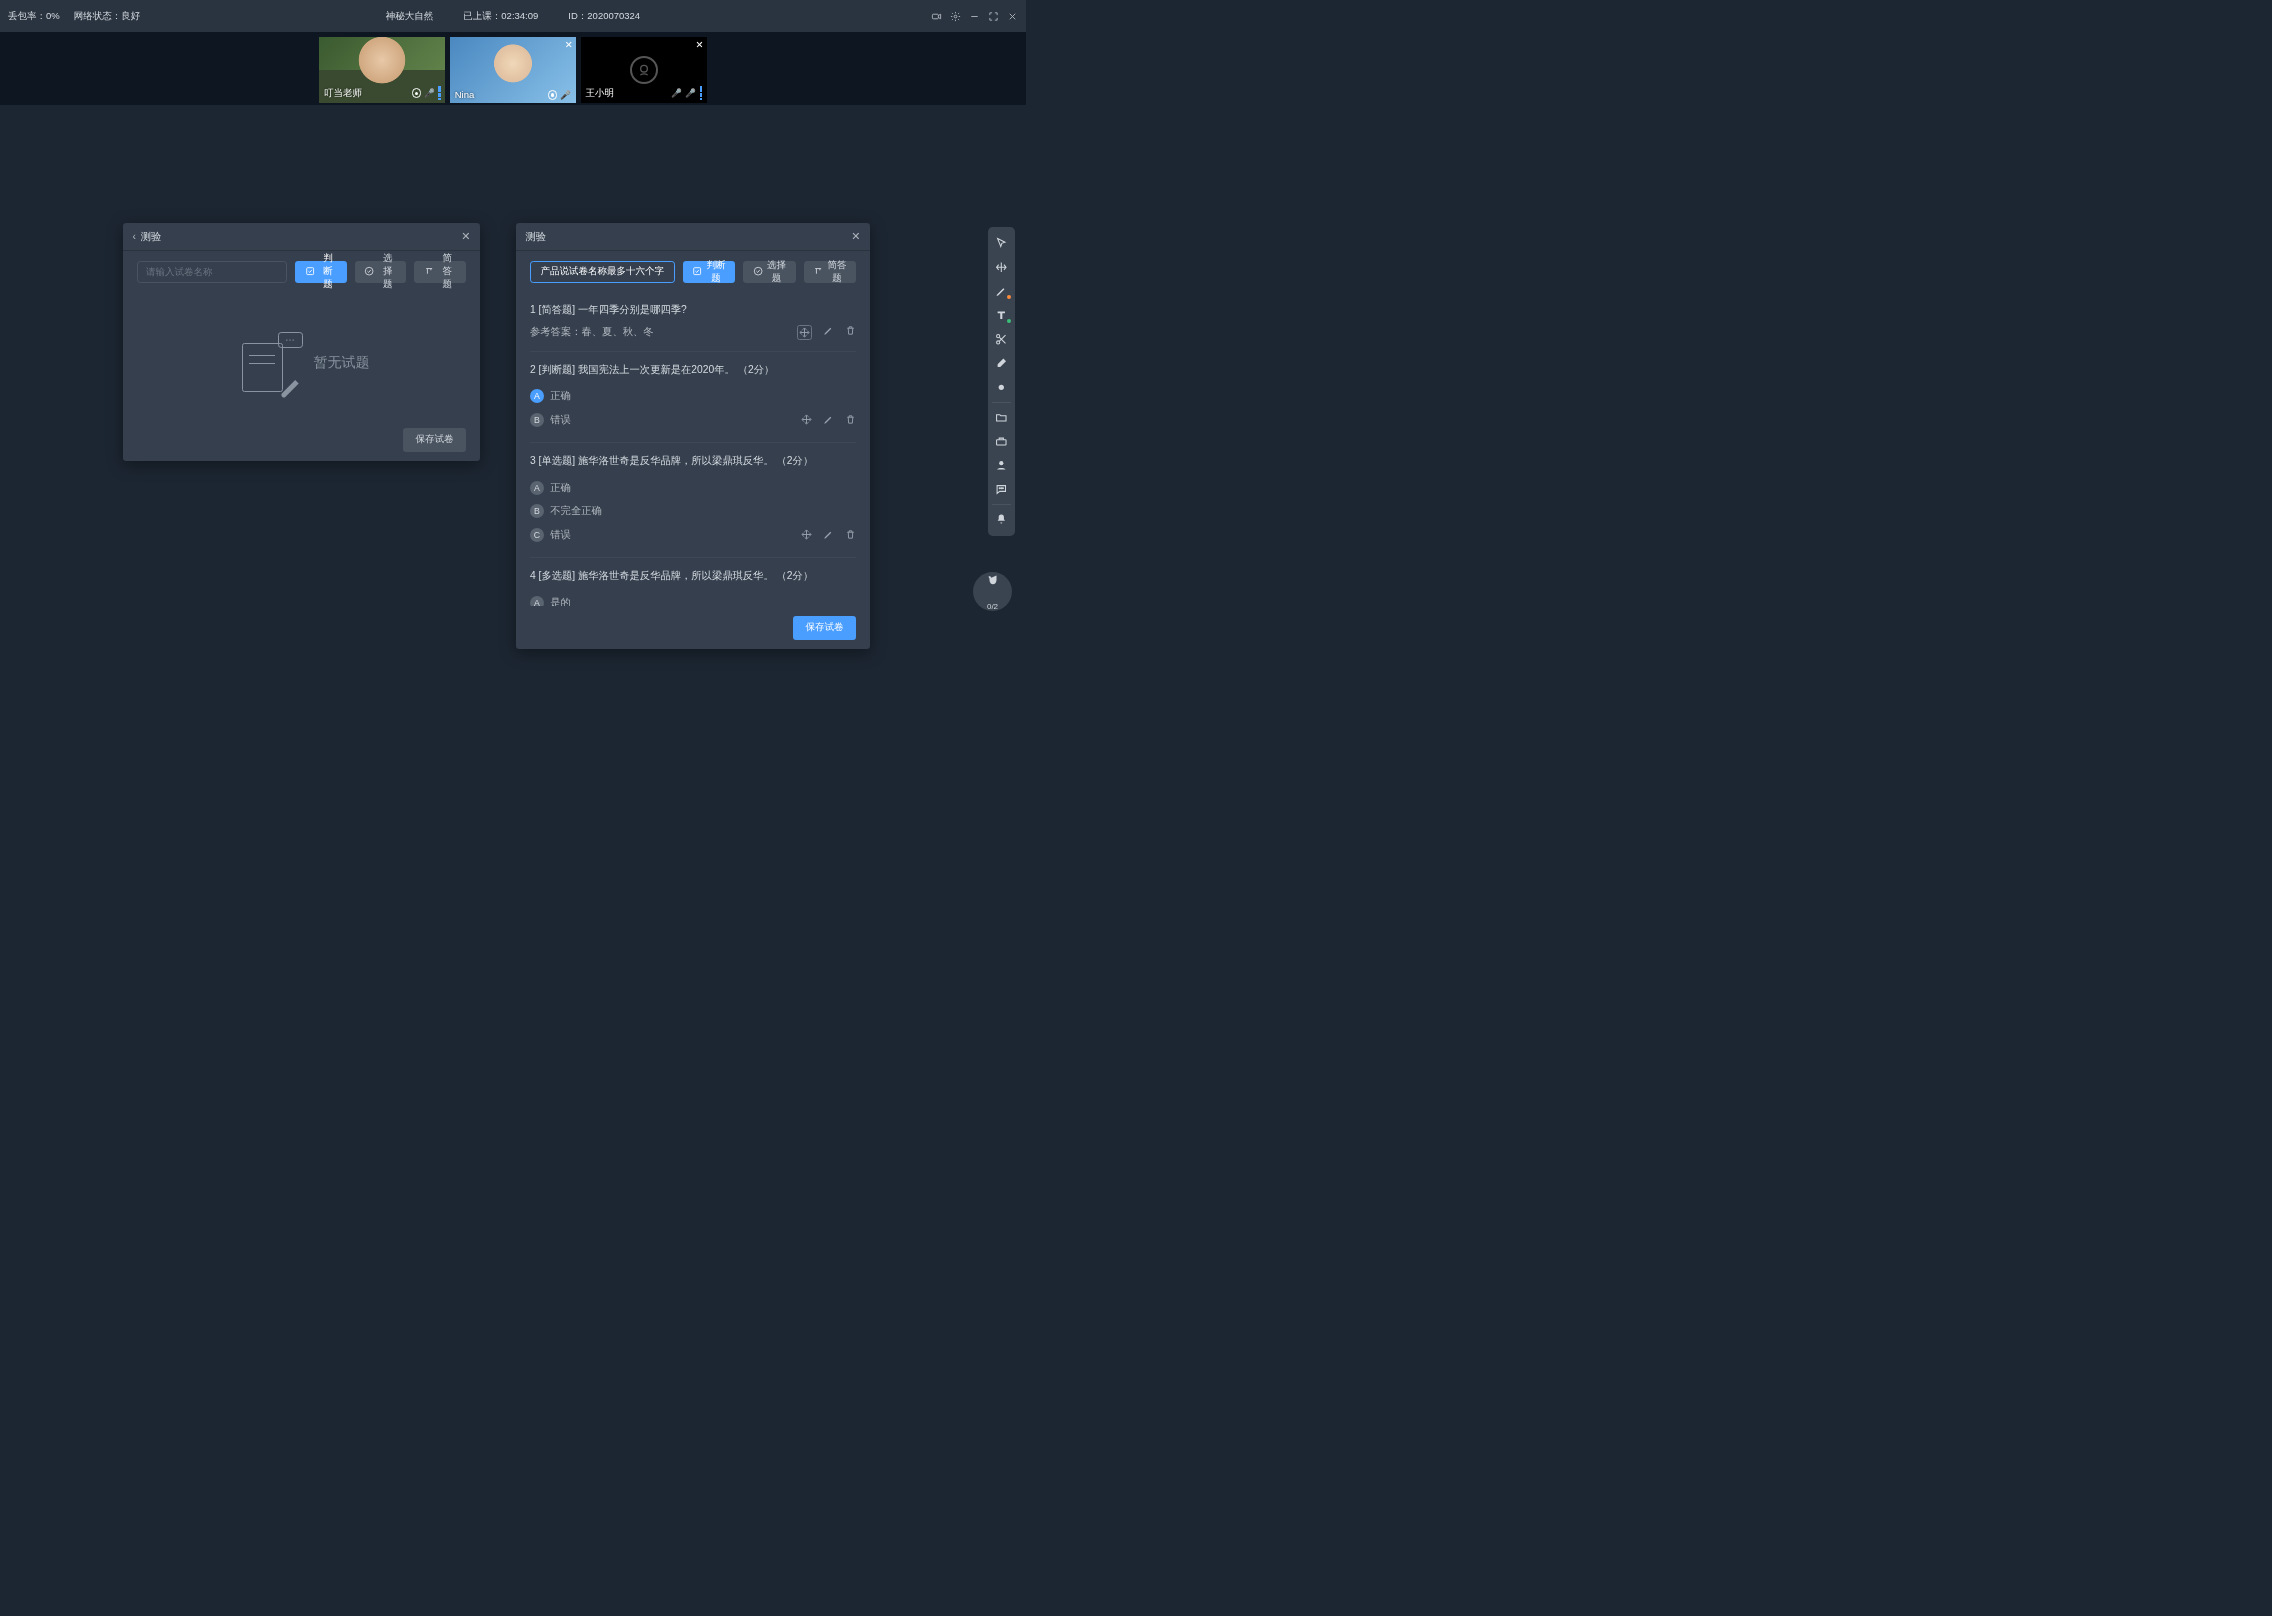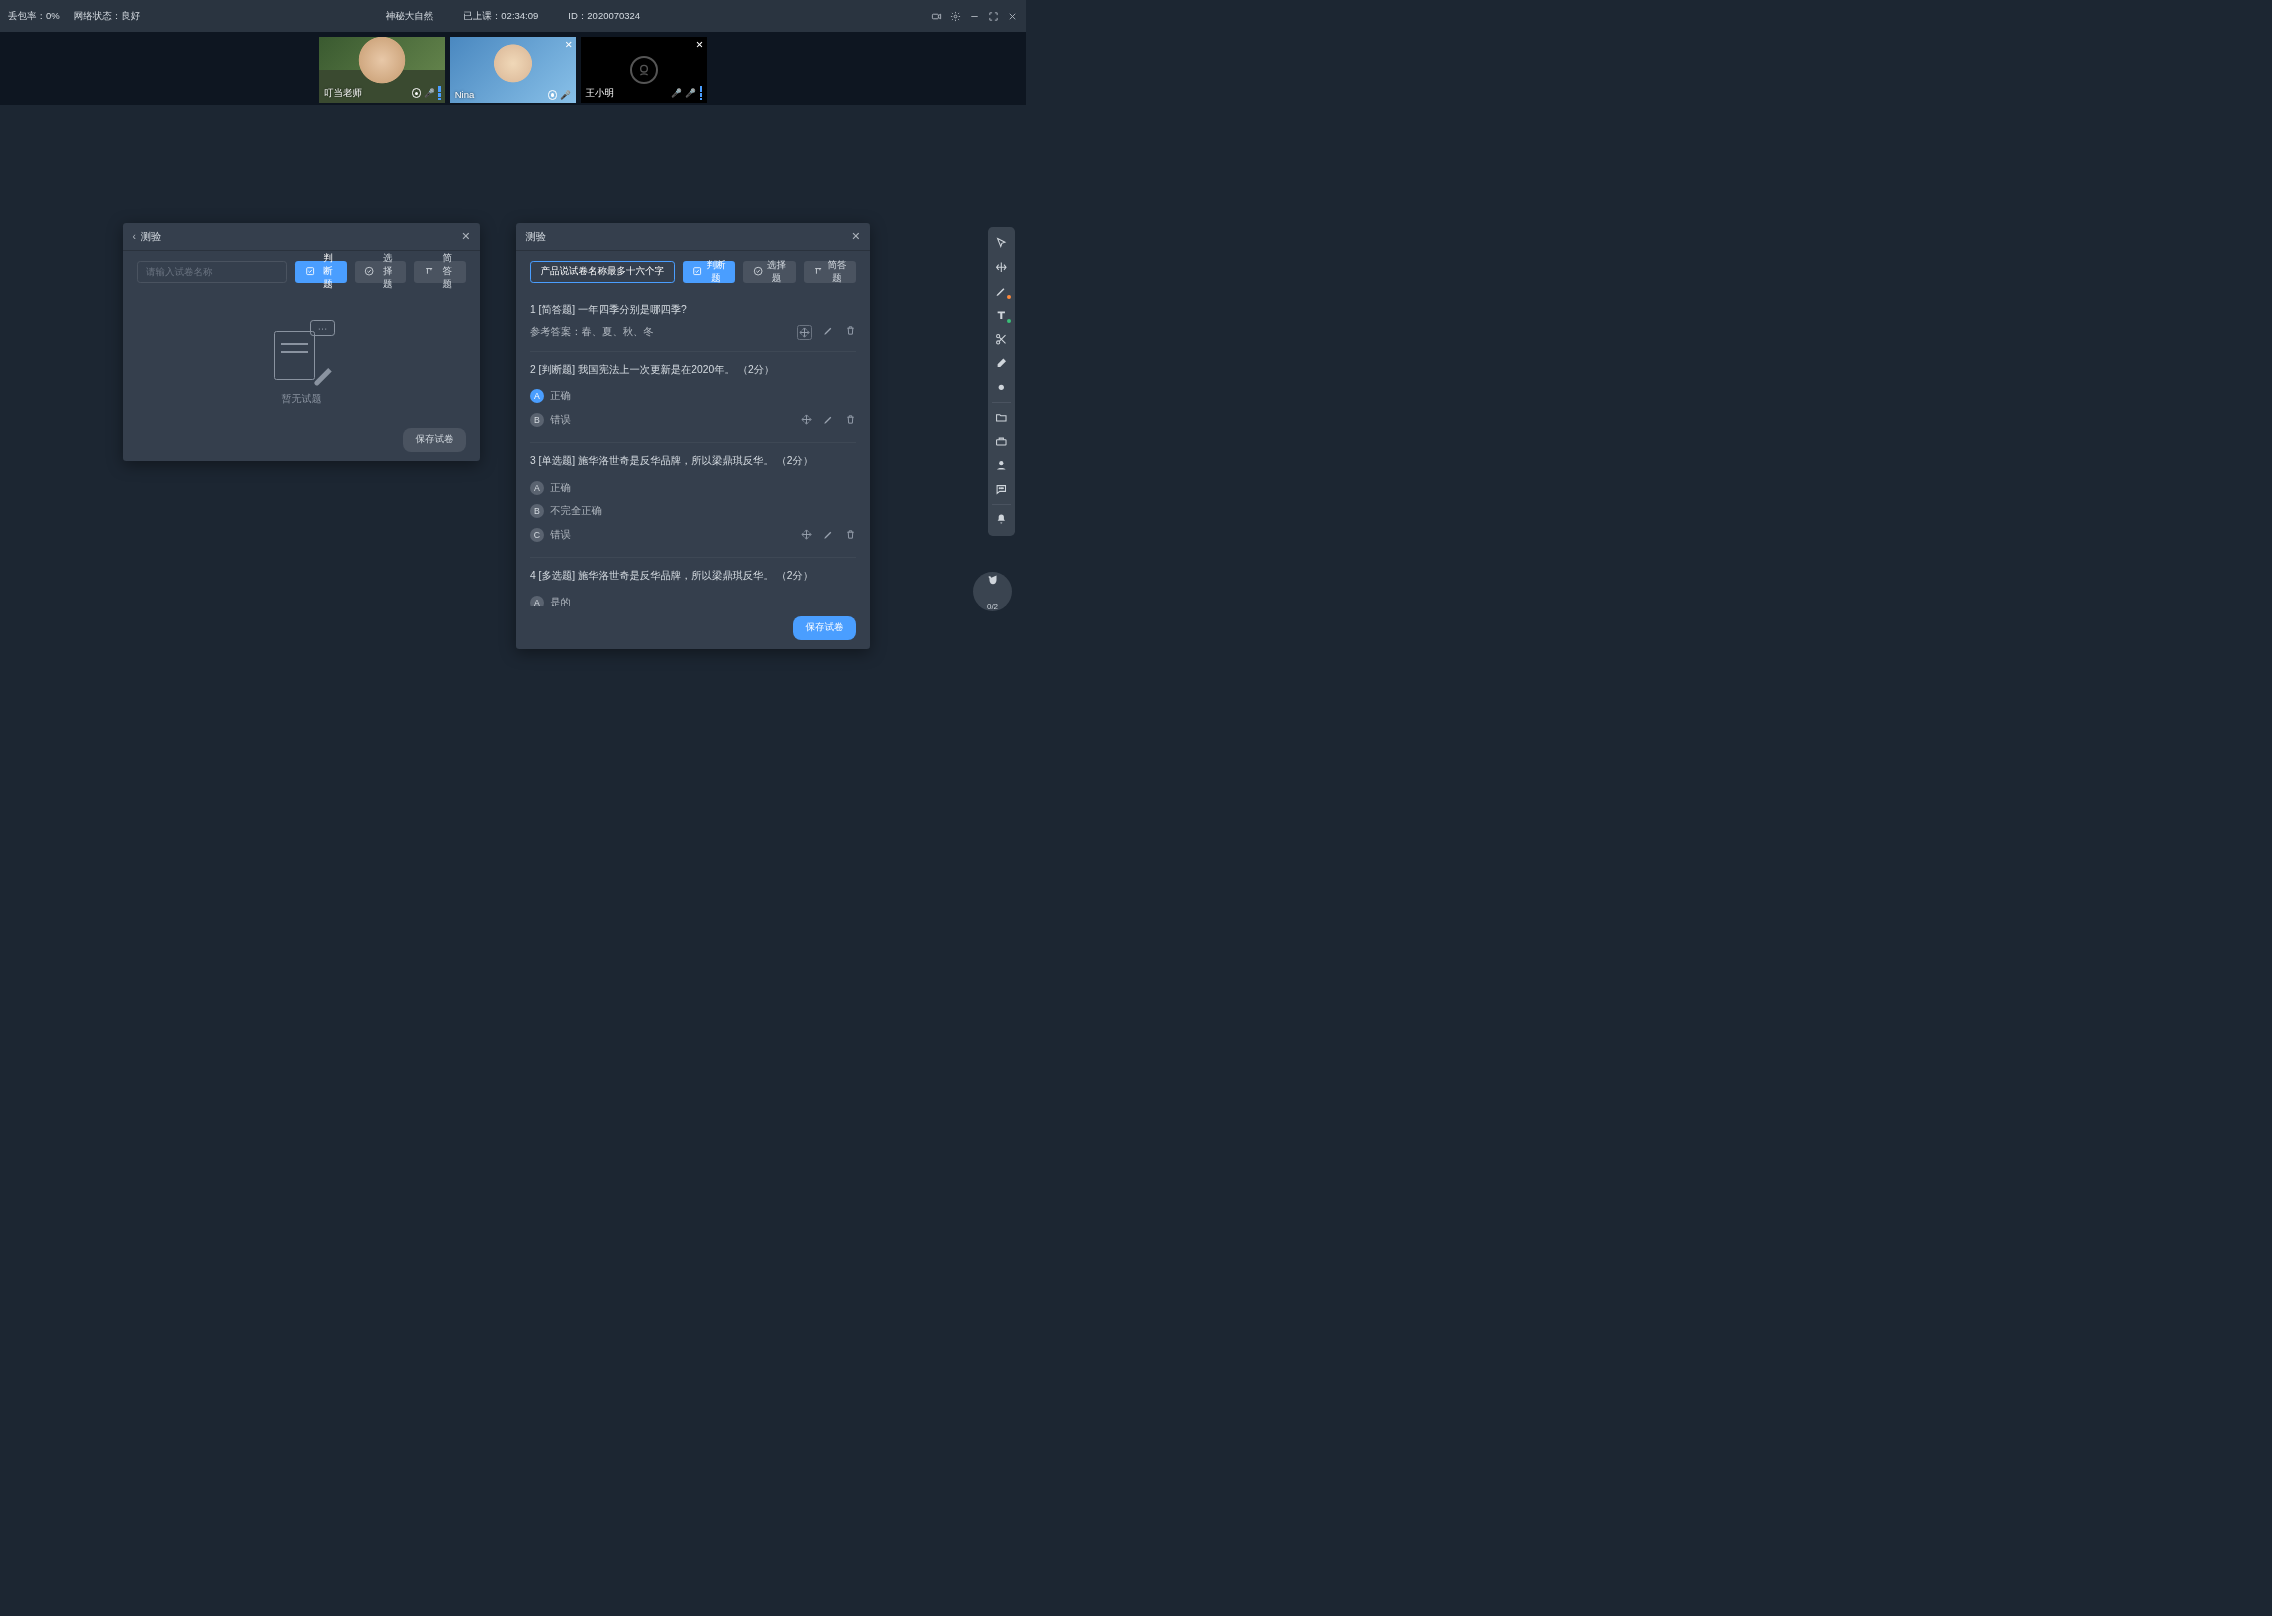--- a/index.html
+++ b/index.html
@@ -162,22 +162,22 @@
 .panel-body {
   flex: 1;
   overflow-y: auto;
   padding: 0 14px 8px;
 }
 .panel-body::-webkit-scrollbar { width: 4.7px; }
 .panel-body::-webkit-scrollbar-thumb { background:#4a5360; border-radius:2.4px; }
 .panel-body::-webkit-scrollbar-track { background:transparent; }
 
 .empty-state {
-  display:flex; flex-direction:column; align-items:center; justify-content:center;
-  height: 142px; color:#8a93a0; font-size:10px; gap:9px;
+  display:flex; flex-direction:row; align-items:center; justify-content:center;
+  height: 142px; color:#8a93a0; font-size:14px; gap:9px;
 }
 .empty-illus { width:71px; height:63px; position:relative; }
 .empty-doc {
   position:absolute; left:8px; top:11px; width:41px; height:49px;
   border:1.6px solid #8a93a0; border-radius:2.4px;
 }
 .empty-doc::before, .empty-doc::after {
   content:''; position:absolute; left:6.3px; right:6.3px; height:1.6px; background:#8a93a0;
 }
 .empty-doc::before { top:11px; }
@@ -196,21 +196,21 @@
 }
 
 .panel-footer {
   padding: 9.5px 14px;
   display: flex;
   justify-content: flex-end;
 }
 .btn {
   height: 24px;
   padding: 0 12.6px;
-  border-radius: 8px;
+  border-radius: 3px;
   font-size: 9.5px;
   border: none;
   cursor: pointer;
 }
 .btn.primary { background:#4a9eff; color:#fff; }
 .btn.secondary { background:#4a5360; color:#d5dbe1; }
 
 
 .question {
   padding: 11px 0;

